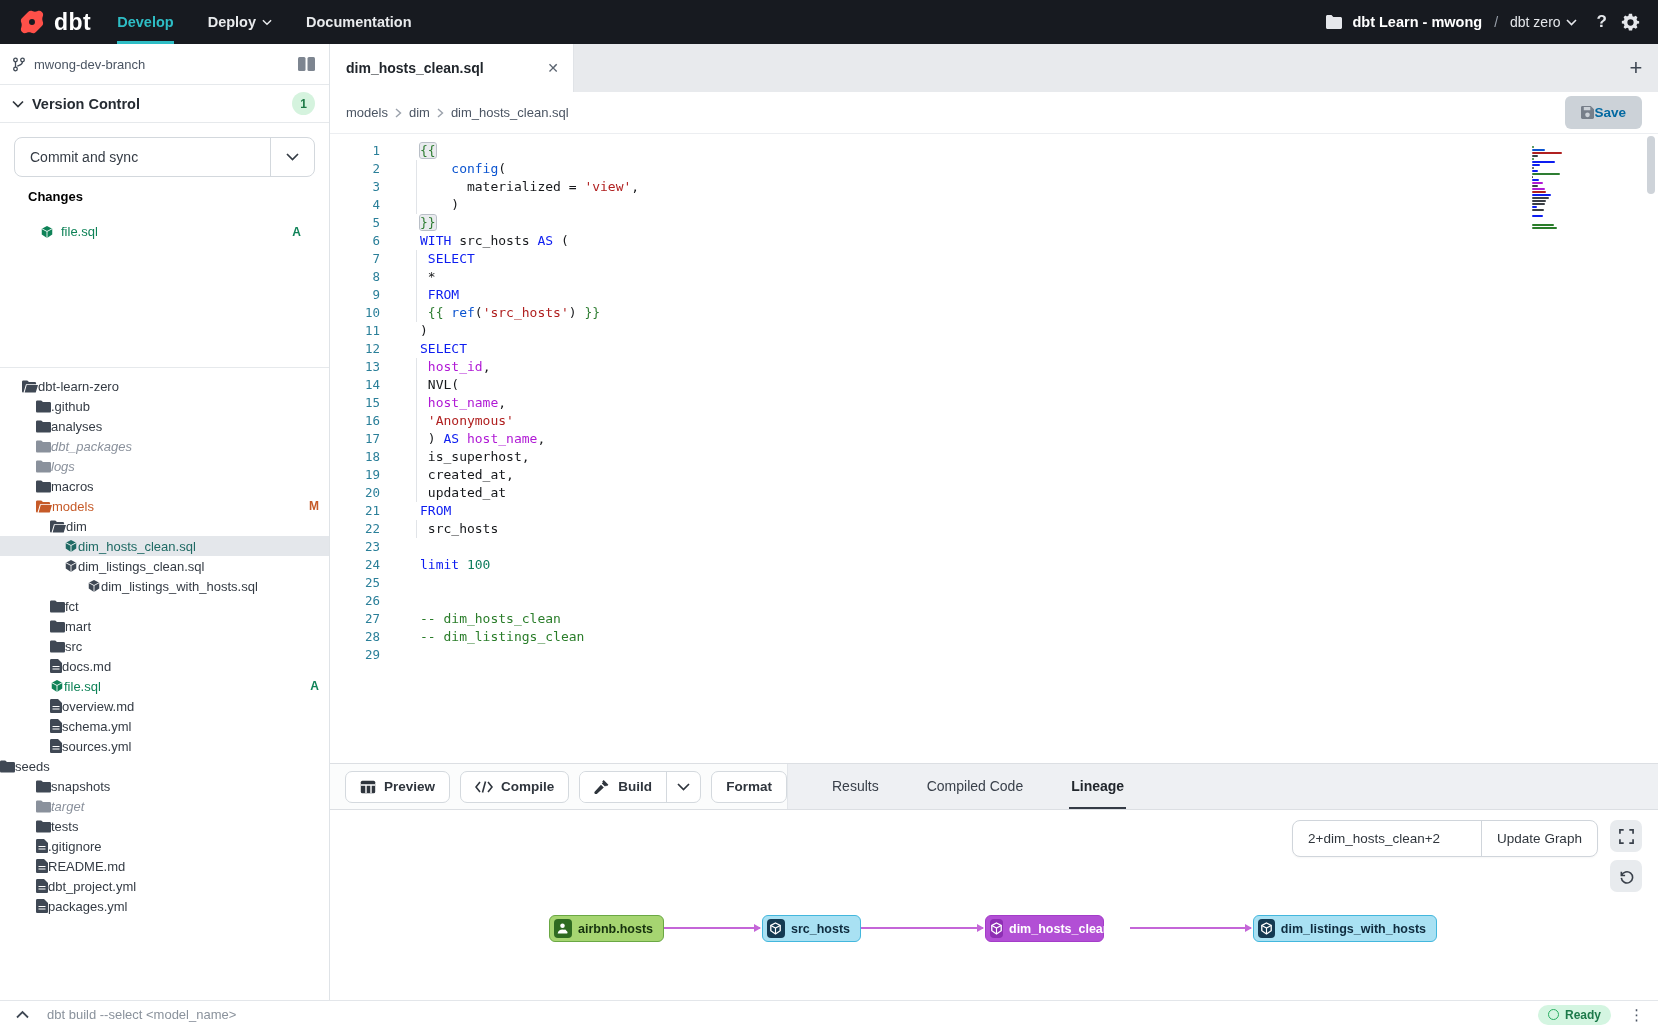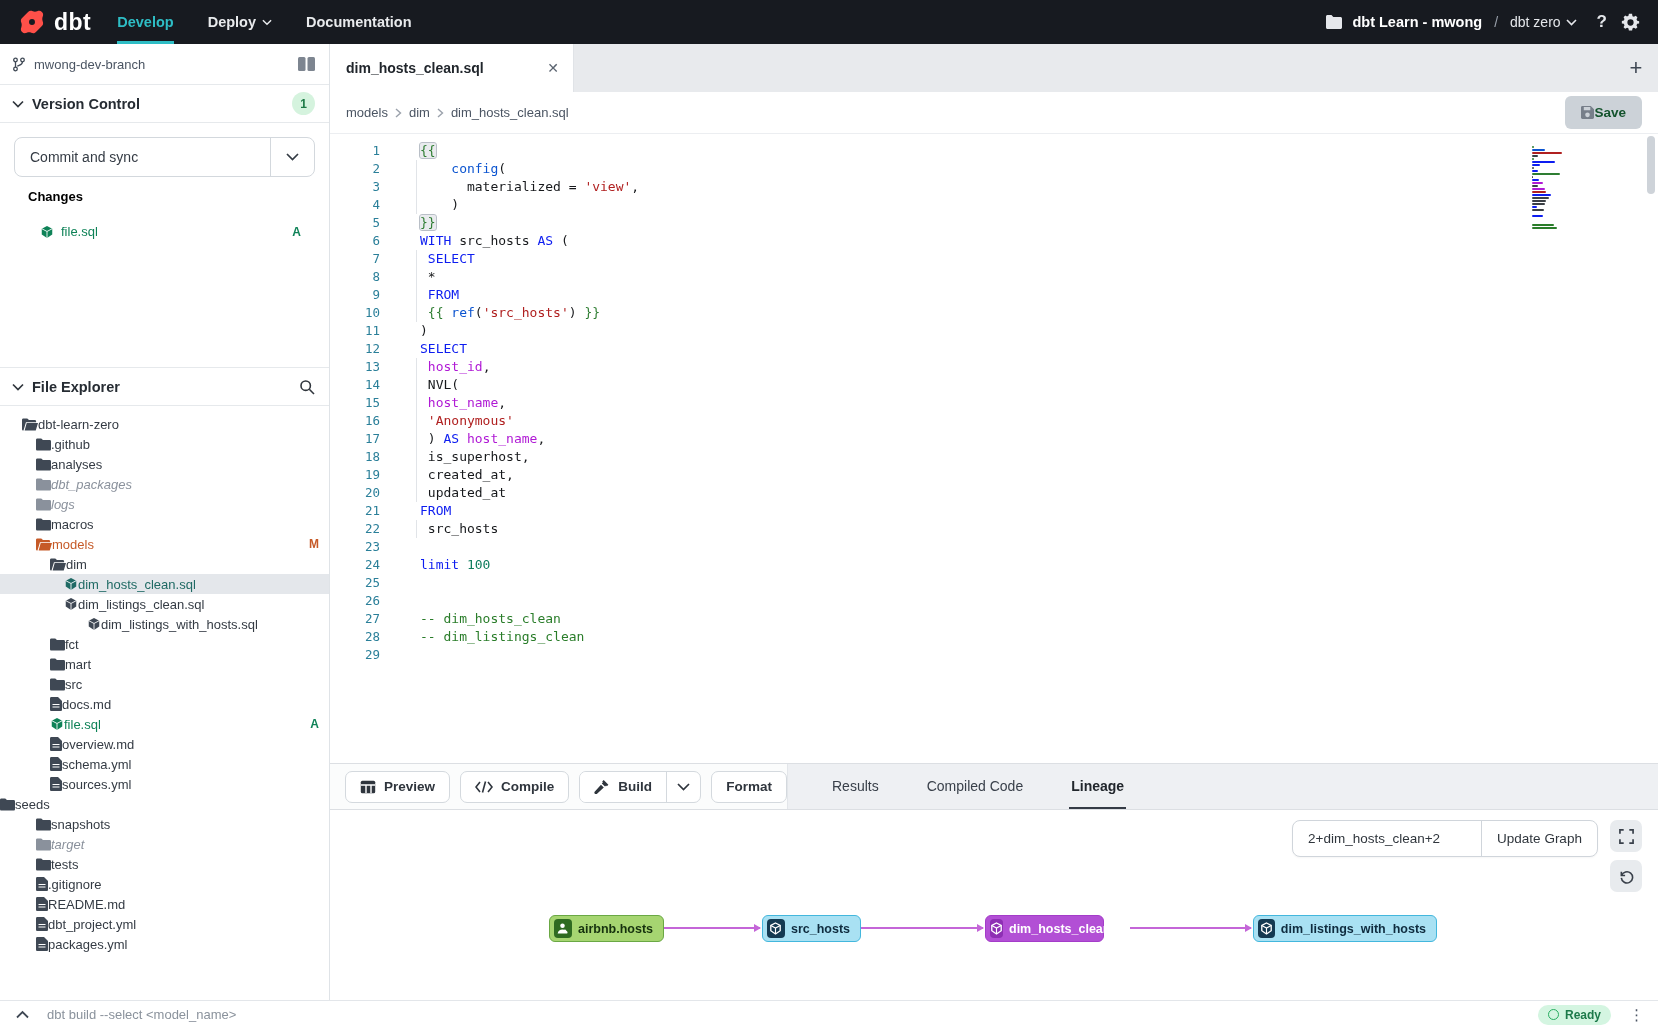--- a/index.html
+++ b/index.html
@@ -69,21 +69,21 @@
   .tabstrip { height:48px; flex:none; background:#e8eaed; display:flex; align-items:stretch; }
   .tab { width:244px; background:#fff; display:flex; align-items:center; padding:0 14px 0 16px; gap:10px; border-right:1px solid #e0e3e7; }
   .tab .tab-title { font-size:14px; font-weight:600; color:#21262c; flex:1; white-space:nowrap; }
   .tab .tab-close { color:#5b6470; font-size:14px; cursor:pointer; }
   .tab-plus { margin-left:auto; width:44px; display:flex; align-items:center; justify-content:center; color:#3f4854; font-size:22px; cursor:pointer; }
 
   .crumb-row { height:41px; flex:none; display:flex; align-items:center; padding:0 16px; background:#fff; }
   .breadcrumb { display:flex; align-items:center; gap:7px; font-size:13px; color:#4b5563; }
   .breadcrumb .crumb-sep { color:#9aa1ab; font-size:12px; }
   .save-btn { margin-left:auto; height:33px; padding:0 16px; background:#ccd2d8; border:none; border-radius:6px;
-    color:#14532d; font-size:13.5px; font-weight:600; display:flex; align-items:center; }
+    color:#0369a1; font-size:13.5px; font-weight:600; display:flex; align-items:center; }
 
   .editor { flex:1; min-height:0; position:relative; display:flex; border-top:1px solid #eceef1; }
   .gutter { width:64px; flex:none; padding:8px 14px 0 0; text-align:right;
     font-family:"DejaVu Sans Mono", monospace; font-size:12.5px; line-height:18px; color:#2a7f99; }
   .code-lines { flex:1; padding:8px 0 0 26px; font-family:"DejaVu Sans Mono", monospace;
     font-size:13px; line-height:18px; white-space:pre; color:#17191c; position:relative; }
   .cl { position:relative; height:18px; }
   .cl.g::before { content:''; position:absolute; left:-4px; top:0; bottom:0; width:1px; background:#e1e4e8; }
   .tk.k { color:#0d1df0; } .tk.f { color:#0b54d0; } .tk.j { color:#2e7d32; }
   .tk.s { color:#b02020; } .tk.v { color:#b01ad5; } .tk.n { color:#0e7d5e; }
@@ -239,34 +239,20 @@
                 </svg>
             </span>
             <span class="chg-name">file.sql</span>
             <span class="chg-status">A</span>
           </div>
         </div>
       </div>
       <div class="vc-spacer"></div>
 
       <div class="fe-wrap">
-        <div class="sec-header">
-          <span class="icon">
-            <svg width="12" height="8" viewBox="0 0 12 8">
-                <path d="M1 1.5L6 6.5l5-5" fill="none" stroke="#30363d" stroke-width="1.7"></path>
-              </svg>
-          </span>
-          <span class="sec-title">File Explorer</span>
-          <span class="icon">
-            <svg width="16" height="16" viewBox="0 0 16 16">
-                <circle cx="6.7" cy="6.7" r="4.7" fill="none" stroke="#30363d" stroke-width="1.6"></circle>
-                <path d="M10.3 10.3L15 15" stroke="#30363d" stroke-width="1.6"></path>
-              </svg>
-          </span>
-        </div>
         <div class="tree">
             <div class="tree-row default" style="padding-left: 22px;">
               <span class="icon">
                 <svg width="16" height="13" viewBox="0 0 17 13">
                   <path fill="currentColor" d="M0 1.4C0 .6.6 0 1.4 0h4.2L7.4 1.8h6.2c.8 0 1.4.6 1.4 1.4V4H4.2L1.6 13h-.2C.6 13 0 12.4 0 11.6zM5 5h12l-2.4 8H2.8z"></path>
                 </svg>
               </span>
               <span class="lbl">dbt-learn-zero</span>
             </div>
             <div class="tree-row default" style="padding-left: 36px;">

